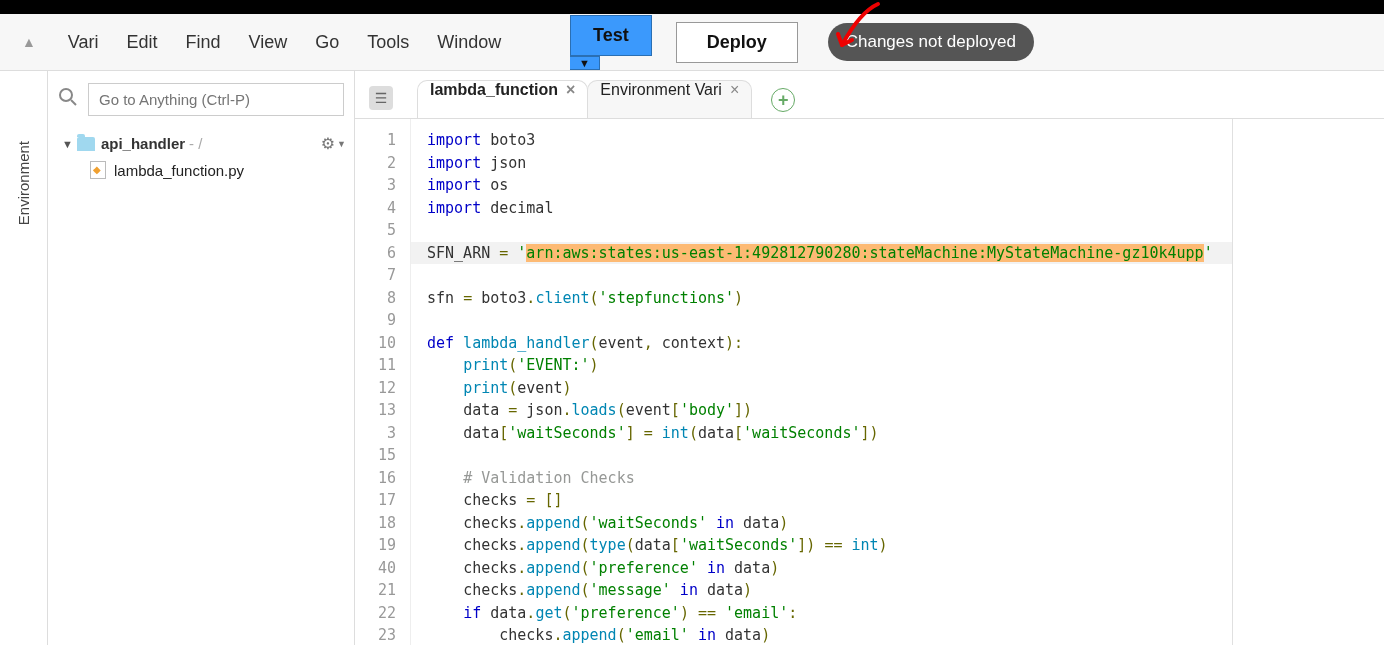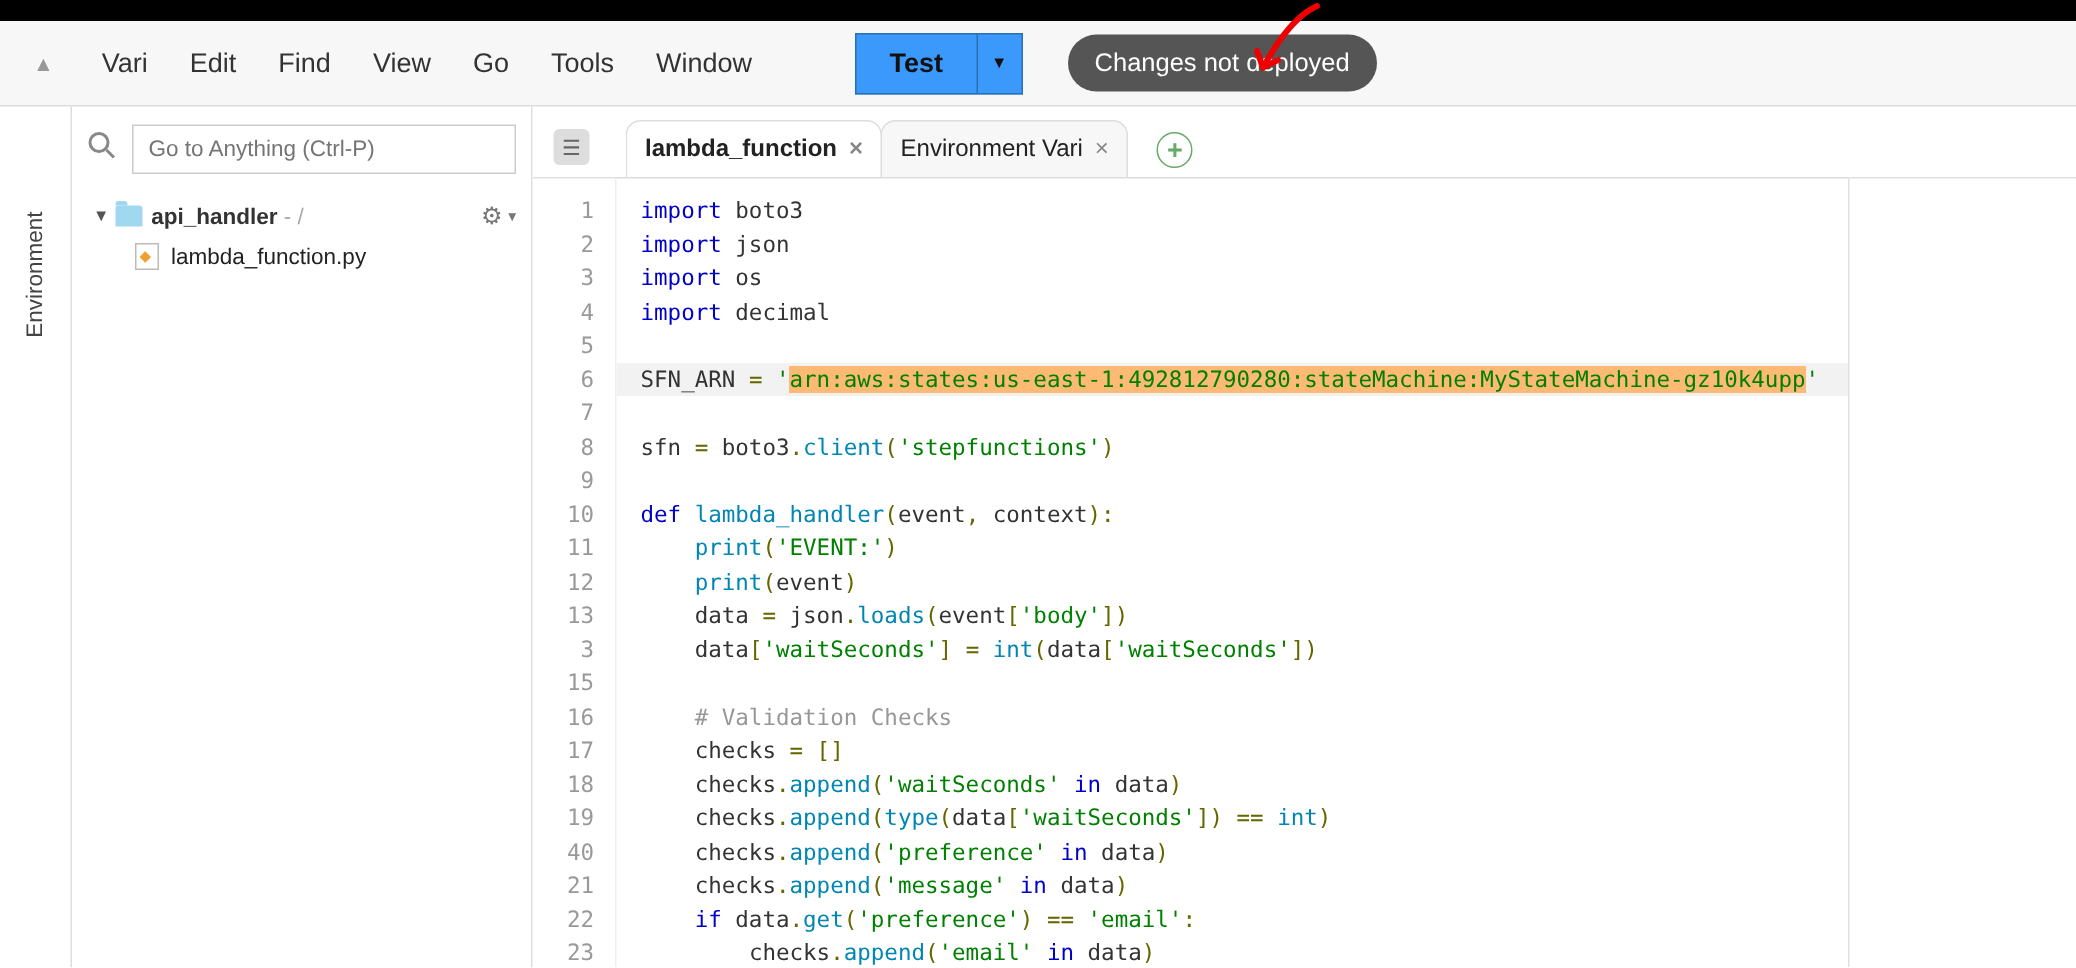--- a/index.html
+++ b/index.html
@@ -6,21 +6,21 @@
 body { font-family: Arial, Helvetica, sans-serif; font-size: 13px; color: #222; background: #fff; overflow: hidden; width: 1384px; height: 645px; }
 
 .topbar-black { background: #000; height: 14px; width: 100%; }
 
 .menubar { height: 57px; background: #f7f7f7; border-bottom: 1px solid #ddd; display: flex; align-items: center; position: relative; }
 .collapse-arrow { margin: 0 18px 0 22px; color: #999; font-size: 14px; cursor: pointer; }
 .menu-items { display: flex; gap: 0; }
 .menu-item { padding: 0 14px; font-size: 18px; color: #333; cursor: pointer; }
 
 .action-buttons { position: absolute; left: 570px; display: flex; align-items: center; gap: 24px; }
-.btn-test-wrap { display: flex; }
+.btn-test-wrap { display: flex; flex-direction: column; }
 .btn-test { background: #3b99fc; color: #111; font-weight: bold; font-size: 18px; padding: 9px 22px; border: 1px solid #2a6fb3; cursor: pointer; }
 .btn-test-drop { background: #3b99fc; border: 1px solid #2a6fb3; border-left: none; width: 30px; display: flex; align-items: center; justify-content: center; cursor: pointer; font-size: 11px; color: #111; }
 .btn-deploy { background: #fff; color: #111; font-weight: bold; font-size: 18px; padding: 9px 30px; border: 1px solid #999; cursor: pointer; }
 .badge-changes { background: #555; color: #fff; font-size: 17px; padding: 9px 18px; border-radius: 20px; margin-left: 6px; }
 
 .red-arrow { position: absolute; left: 828px; top: -14px; pointer-events: none; }
 
 .main { display: flex; height: calc(100% - 71px); }
 
 .sidebar-left { display: flex; }
@@ -42,21 +42,21 @@
 .gear-icon { margin-left: auto; color: #777; font-size: 16px; cursor: pointer; display: flex; align-items: center; }
 .gear-caret { font-size: 9px; margin-left: 2px; }
 .file-row { padding-left: 28px; }
 .file-icon { width: 16px; height: 18px; border: 1px solid #bbb; background: #fff; position: relative; margin-right: 8px; }
 .file-icon::after { content: '◆'; position: absolute; left: 2px; top: 2px; font-size: 10px; color: #f0a030; }
 
 .editor-area { flex: 1; display: flex; flex-direction: column; overflow: hidden; }
 
 .tab-bar { height: 48px; display: flex; align-items: flex-end; background: #fff; border-bottom: 1px solid #ddd; padding-left: 10px; }
 .tab-toggle { width: 24px; height: 24px; border-radius: 4px; background: #ddd; color: #666; display: flex; align-items: center; justify-content: center; margin: 0 24px 8px 4px; cursor: pointer; font-size: 14px; }
-.tab { display: flex; align-items: center; height: 38px; padding: 0 12px; border: 1px solid #ddd; border-bottom: none; background: #f7f7f7; font-size: 16px; cursor: pointer; border-radius: 10px 10px 0 0; margin-right: -1px; }
+.tab { display: flex; height: 38px; padding: 0 12px; border: 1px solid #ddd; border-bottom: none; background: #f7f7f7; font-size: 16px; cursor: pointer; border-radius: 10px 10px 0 0; margin-right: -1px; }
 .tab.active { background: #fff; font-weight: bold; }
 .tab-close { margin-left: 8px; color: #888; font-size: 16px; cursor: pointer; }
 .tab-add { width: 24px; height: 24px; border: 1.5px solid #6a6; color: #6a6; border-radius: 50%; display: flex; align-items: center; justify-content: center; margin-left: 20px; margin-bottom: 6px; cursor: pointer; font-size: 18px; font-weight: bold; }
 
 .code-area { flex: 1; display: flex; overflow: hidden; font-family: 'Consolas', 'Monaco', monospace; font-size: 15px; line-height: 22.5px; }
 .gutter { width: 56px; background: #fff; color: #999; text-align: right; padding: 10px 14px 0 0; border-right: 1px solid #eee; user-select: none; }
 .gutter div { height: 22.5px; }
 .code { flex: 1; padding: 10px 0 0 16px; white-space: pre; overflow: hidden; position: relative; }
 .code-line { height: 22.5px; }
 .code-line.hl-line { background: #f2f2f2; margin-left: -16px; padding-left: 16px; }
@@ -86,20 +86,21 @@
     <div class="menu-item">Go</div>
     <div class="menu-item">Tools</div>
     <div class="menu-item">Window</div>
   </div>
 
   <div class="action-buttons">
     <div class="btn-test-wrap">
       <button class="btn-test">Test</button>
       <div class="btn-test-drop">▼</div>
     </div>
+    <button class="btn-deploy">Deploy</button>
     <div class="badge-changes">Changes not deployed</div>
   </div>
 
   <svg class="red-arrow" width="60" height="60">
     <path d="M 50 4 Q 32 12 14 45" stroke="#e00" stroke-width="4" fill="none" stroke-linecap="round"></path>
     <path d="M 14 45 L 10 34 M 14 45 L 24 40" stroke="#e00" stroke-width="4" fill="none" stroke-linecap="round"></path>
   </svg>
 </div>
 
 <div class="main">

